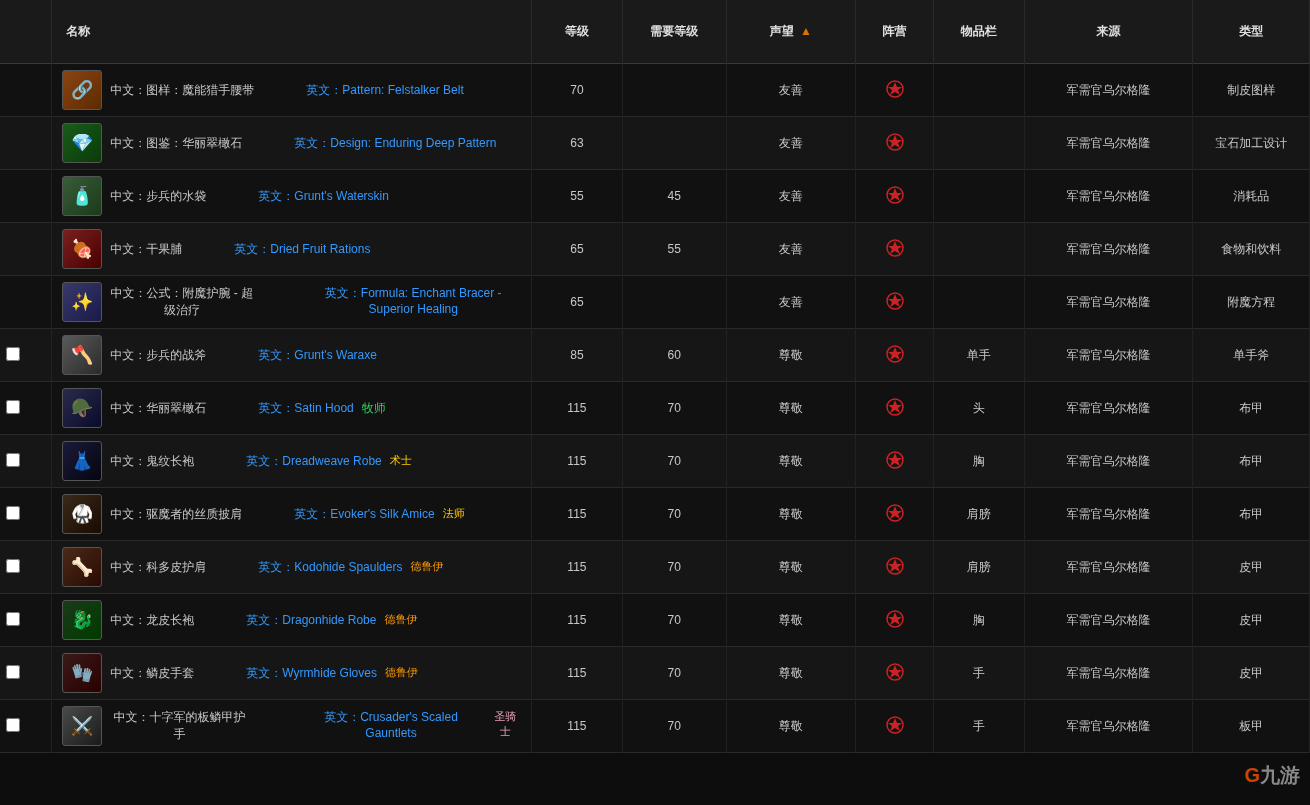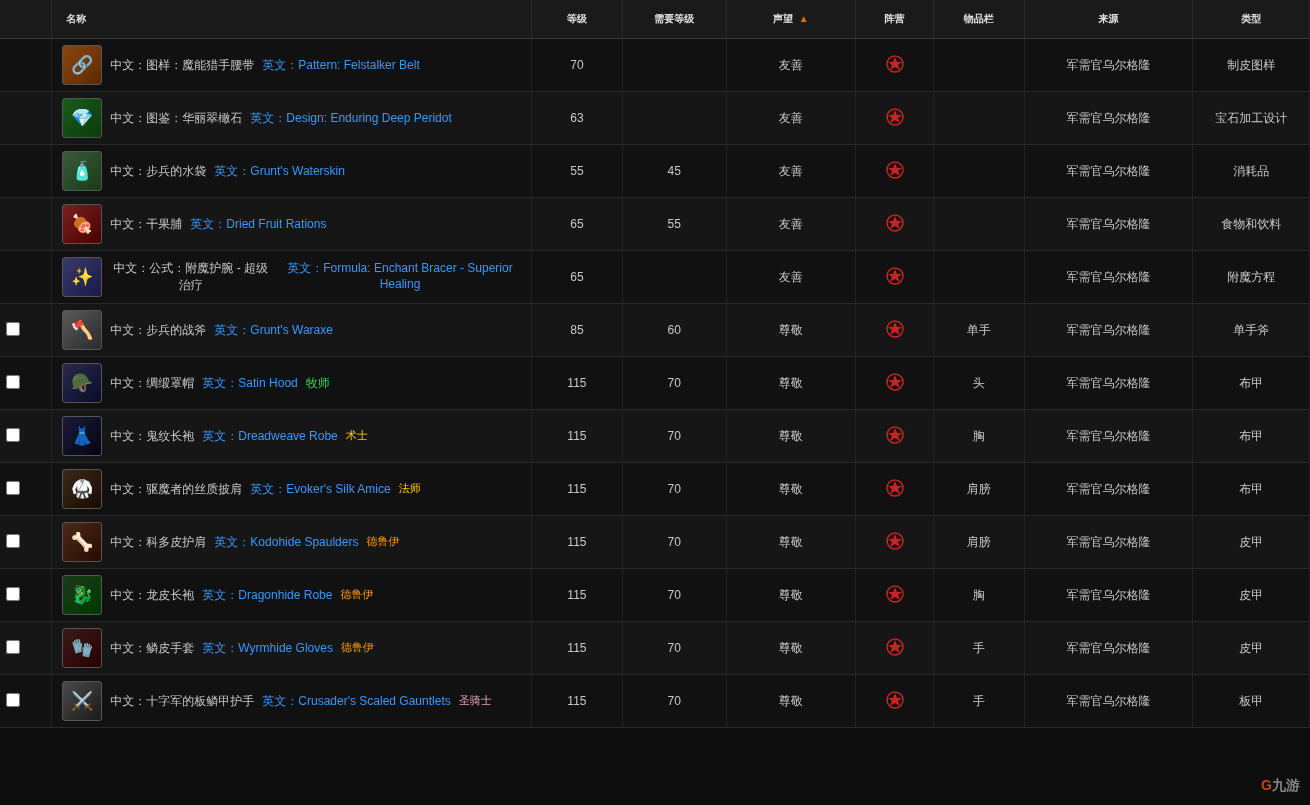--- a/index.html
+++ b/index.html
@@ -13,24 +13,24 @@
     }
     table {
       width: 100%;
       border-collapse: collapse;
     }
     thead tr {
       background: #1a1a1a;
       border-bottom: 1px solid #3a3a3a;
     }
     thead th {
-      padding: 12px 10px;
+      padding: 23px 10px;
       text-align: center;
       color: #e0e0e0;
-      font-size: 10px;
+      font-size: 12px;
       font-weight: bold;
       border-right: 1px solid #2a2a2a;
       white-space: nowrap;
     }
     thead th:first-child {
       text-align: left;
       padding-left: 14px;
     }
     thead th .sort-arrow {
       color: #e07000;
@@ -84,33 +84,34 @@
       gap: 8px;
     }
     .item-cn {
       color: #c8c8c8;
       font-size: 12px;
     }
     .item-en {
       color: #3399ff;
       font-size: 12px;
       cursor: pointer;
+      margin-left: 44px;
     }
     .source-text {
       color: #c8c8c8;
       font-size: 12px;
       white-space: nowrap;
       margin-left: 24px;
     }
     .watermark {
       position: fixed;
-      bottom: 10px;
+      bottom: 16px;
       right: 10px;
       color: #888;
-      font-size: 14px;
+      font-size: 20px;
       font-weight: bold;
     }
     .watermark span {
       color: #cc4400;
     }
     
     .icon-belt { background: linear-gradient(135deg, #8B4513, #5C2A00); }
     .icon-gem { background: linear-gradient(135deg, #1a5c1a, #0a3a0a); }
     .icon-waterskin { background: linear-gradient(135deg, #3a5c3a, #1a3a1a); }
     .icon-food { background: linear-gradient(135deg, #7a2020, #4a0000); }
@@ -169,21 +170,21 @@
         <td class="source-text">军需官乌尔格隆</td>
         <td>制皮图样</td>
       </tr>
       <tr>
         <td class="checkbox-col"></td>
         <td>
           <div class="item-cell">
             <div class="item-icon icon-gem">💎</div>
             <div class="item-text">
               <div class="item-cn">中文：图鉴：华丽翠橄石</div>
-              <div class="item-en">英文：Design: Enduring Deep Peridot</div>
+              <div class="item-en">英文：Design: Enduring Deep Pattern</div>
             </div>
           </div>
         </td>
         <td>63</td>
         <td></td>
         <td>友善</td>
         <td><span><svg width="18" height="18" viewBox="0 0 18 18" xmlns="http://www.w3.org/2000/svg">
     <circle cx="9" cy="9" r="8" fill="none" stroke="#cc2222" stroke-width="1.5"></circle>
     <path d="M9 2 L11 7 L16 7 L12 10 L14 15 L9 12 L4 15 L6 10 L2 7 L7 7 Z" fill="#cc2222"></path>
   </svg></span></td>
@@ -278,21 +279,21 @@
         <td>单手</td>
         <td class="source-text">军需官乌尔格隆</td>
         <td>单手斧</td>
       </tr>
       <tr>
         <td class="checkbox-col"><input type="checkbox" class="checkbox-input" style=""></td>
         <td>
           <div class="item-cell">
             <div class="item-icon icon-hood">🪖</div>
             <div class="item-text">
-              <div class="item-cn">中文：绸缎罩帽</div>
+              <div class="item-cn">中文：华丽翠橄石</div>
               <div class="item-en">英文：Satin Hood</div>
               <div style="font-size: 12px; color: rgb(51, 204, 85);">牧师</div>
             </div>
           </div>
         </td>
         <td>115</td>
         <td>70</td>
         <td>尊敬</td>
         <td><span><svg width="18" height="18" viewBox="0 0 18 18" xmlns="http://www.w3.org/2000/svg">
     <circle cx="9" cy="9" r="8" fill="none" stroke="#cc2222" stroke-width="1.5"></circle>

